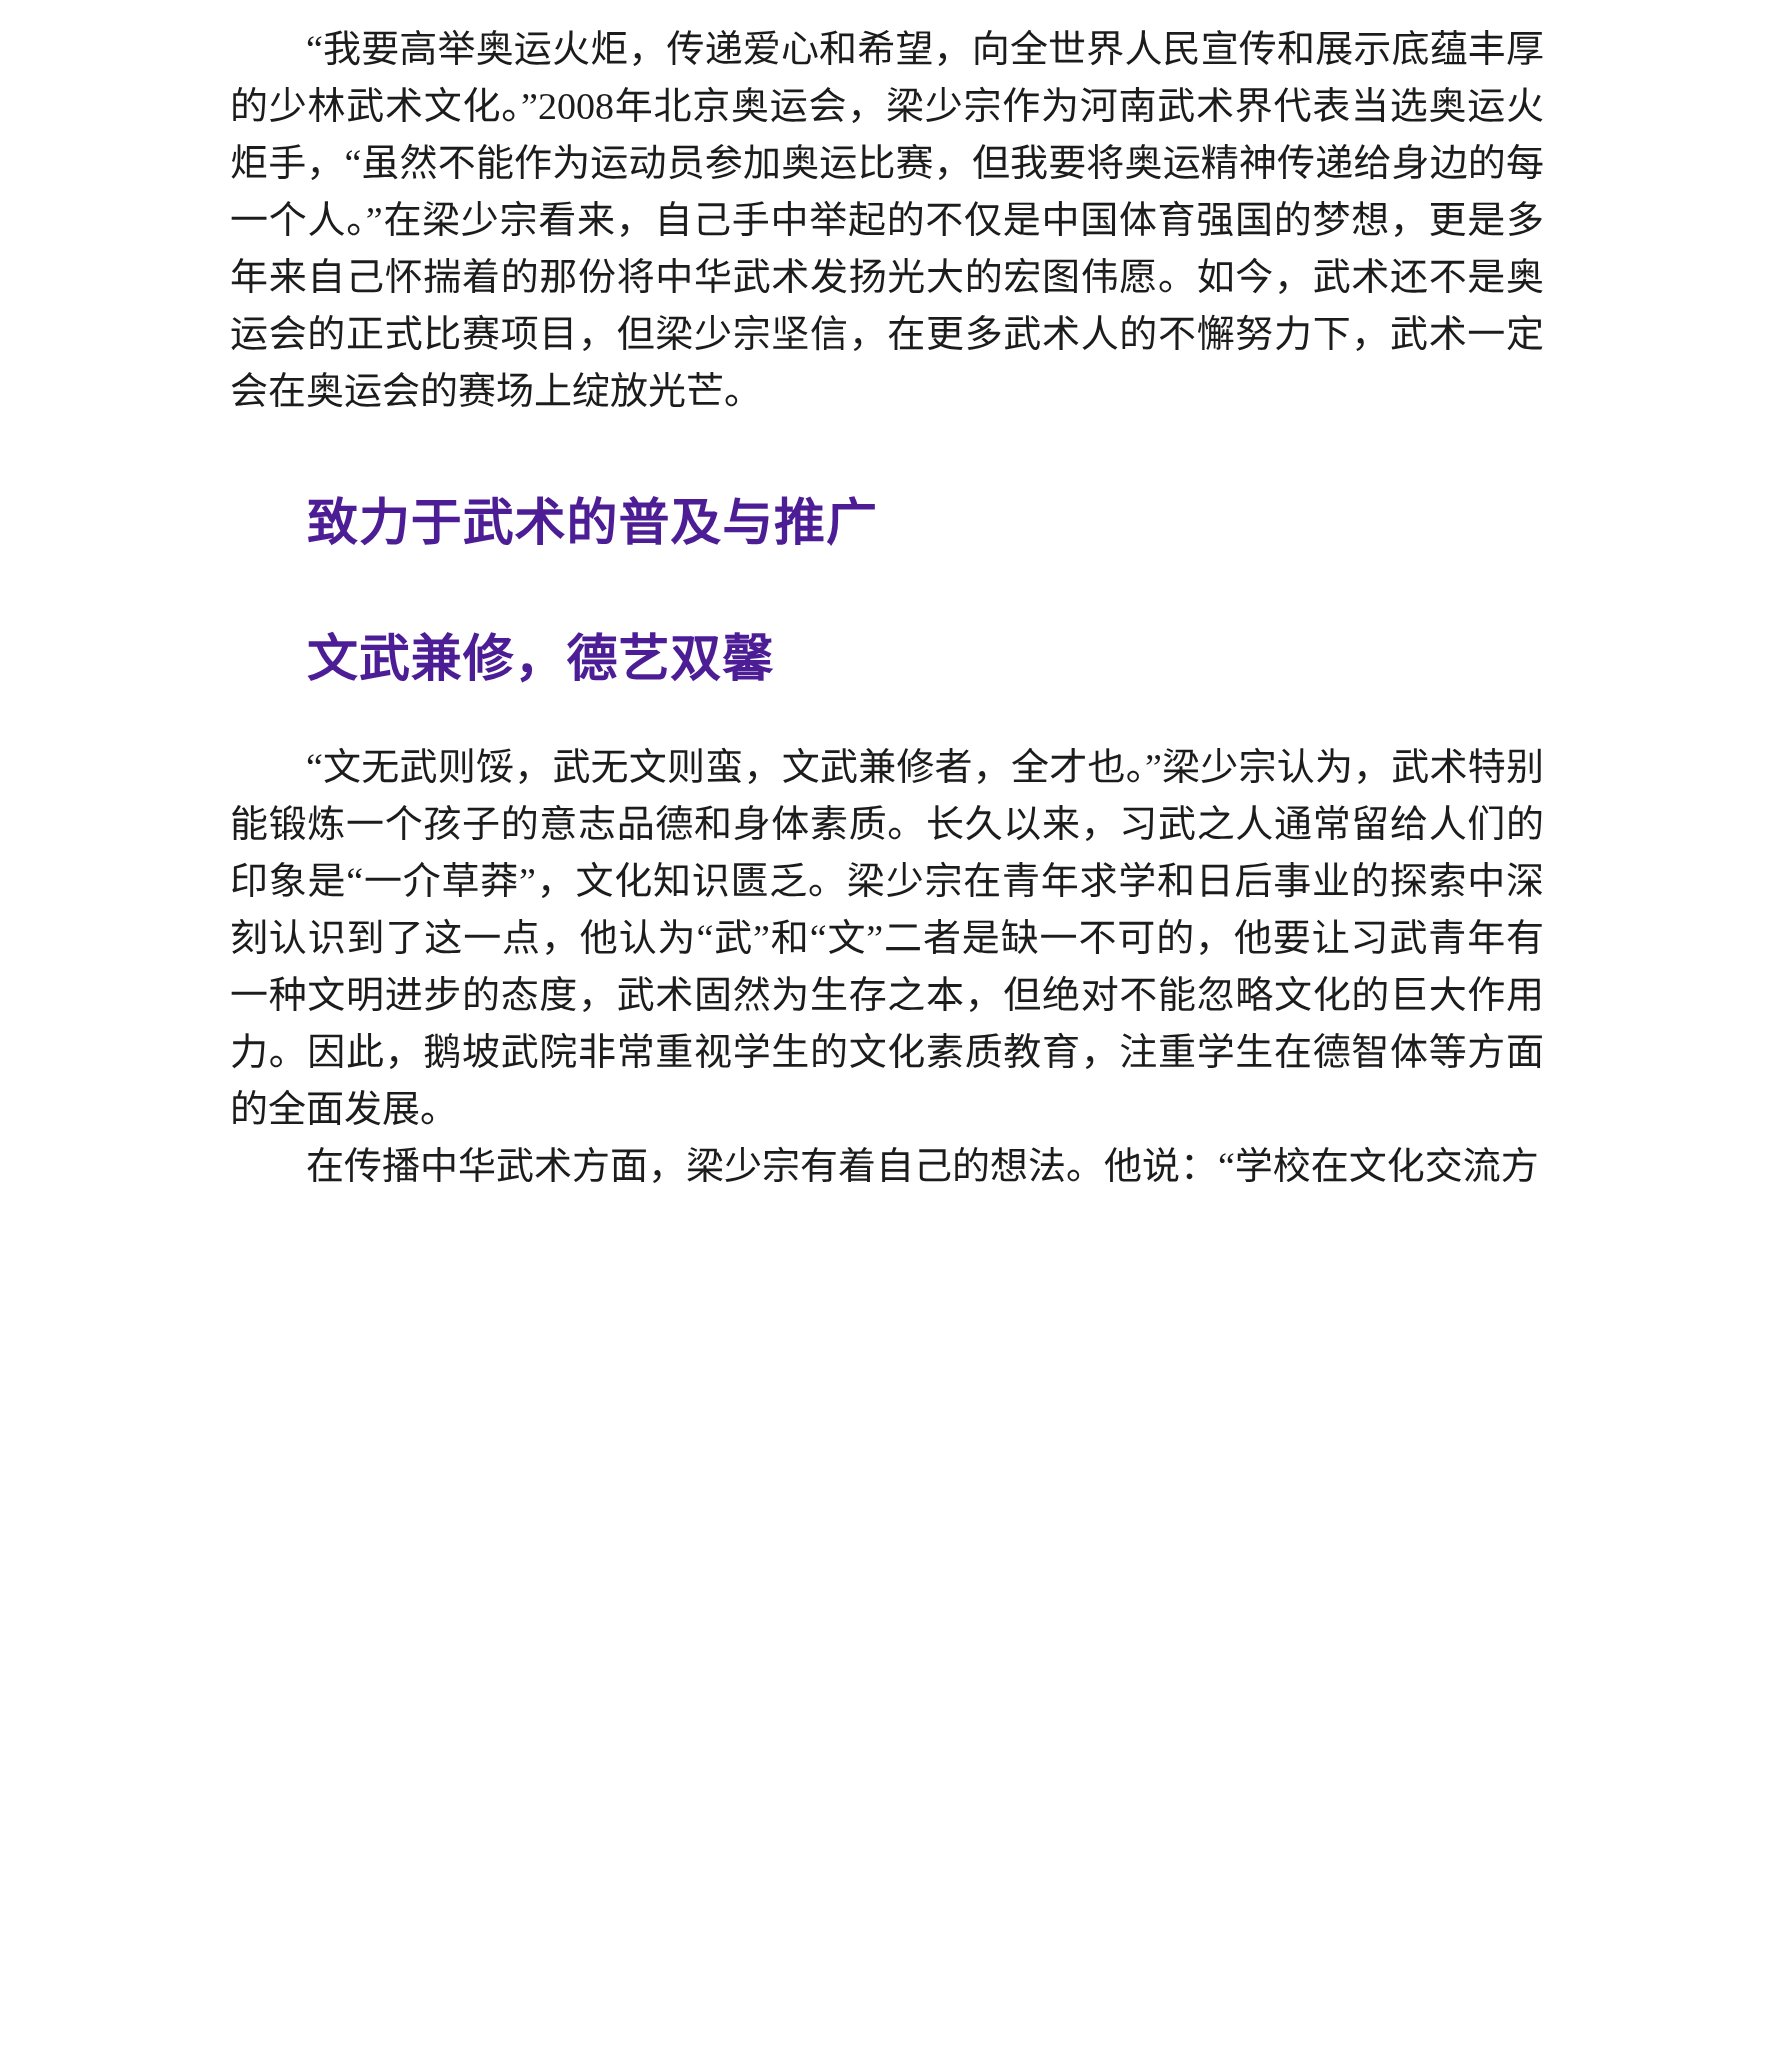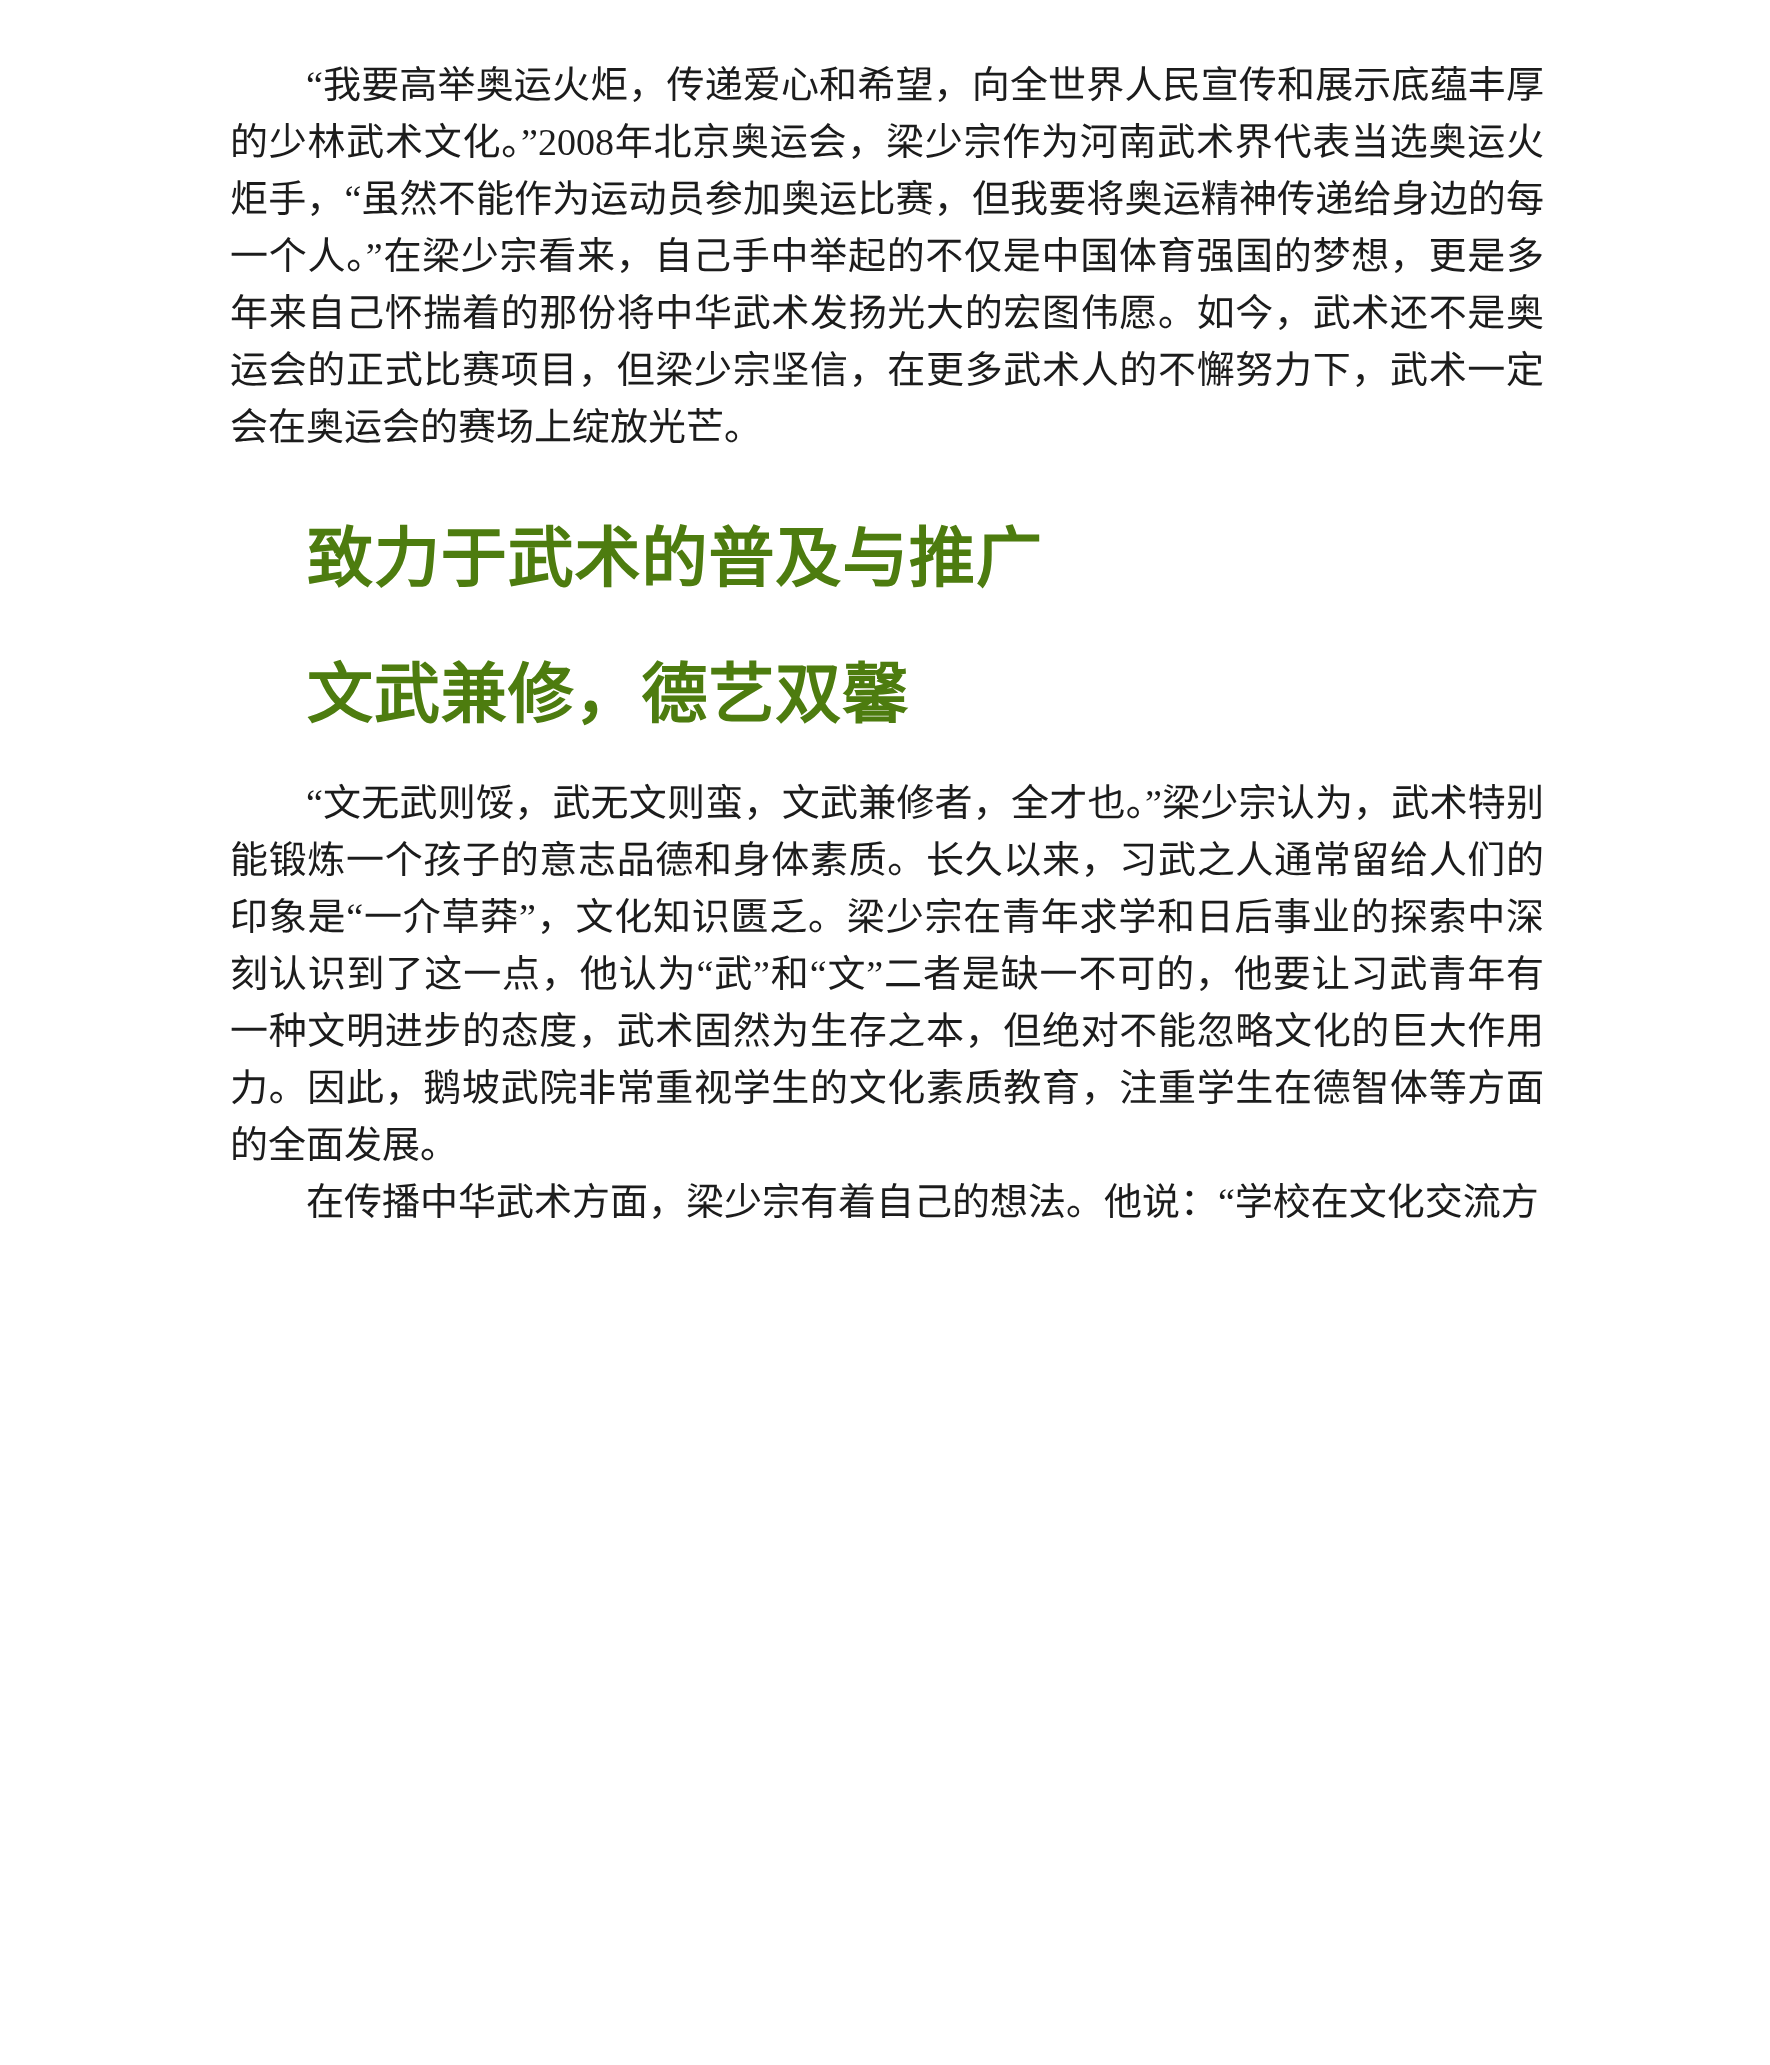--- a/index.html
+++ b/index.html
@@ -9,40 +9,40 @@
   }
   body {
     width: 1771px;
     height: 2066px;
     overflow: hidden;
   }
   .page {
     box-sizing: border-box;
     width: 1771px;
     height: 2066px;
-    padding: 57px 227px 0 230px;
+    padding: 21px 227px 0 230px;
     background: #ffffff;
     font-family: "Liberation Serif", "DejaVu Serif", serif;
     font-size: 38px;
     line-height: 57px;
     color: #1c1c1c;
     text-align: justify;
   }
   .page p {
     margin: 0;
     padding: 0;
     text-indent: 2em;
     word-break: break-all;
   }
   .section-heading {
     font-family: "Liberation Sans", "DejaVu Sans", sans-serif;
     font-weight: 700;
-    font-size: 66px;
+    font-size: 51px;
     line-height: 55px;
-    color: #4d7c0f;
+    color: #4c1d95;
     text-indent: 0;
     letter-spacing: 0.9px;
     text-align: left;
   }
   .section-heading.first {
     margin: 75px 0 81px 77px;
   }
   .section-heading.second {
     margin: 40px 0 53px 77px;
   }

